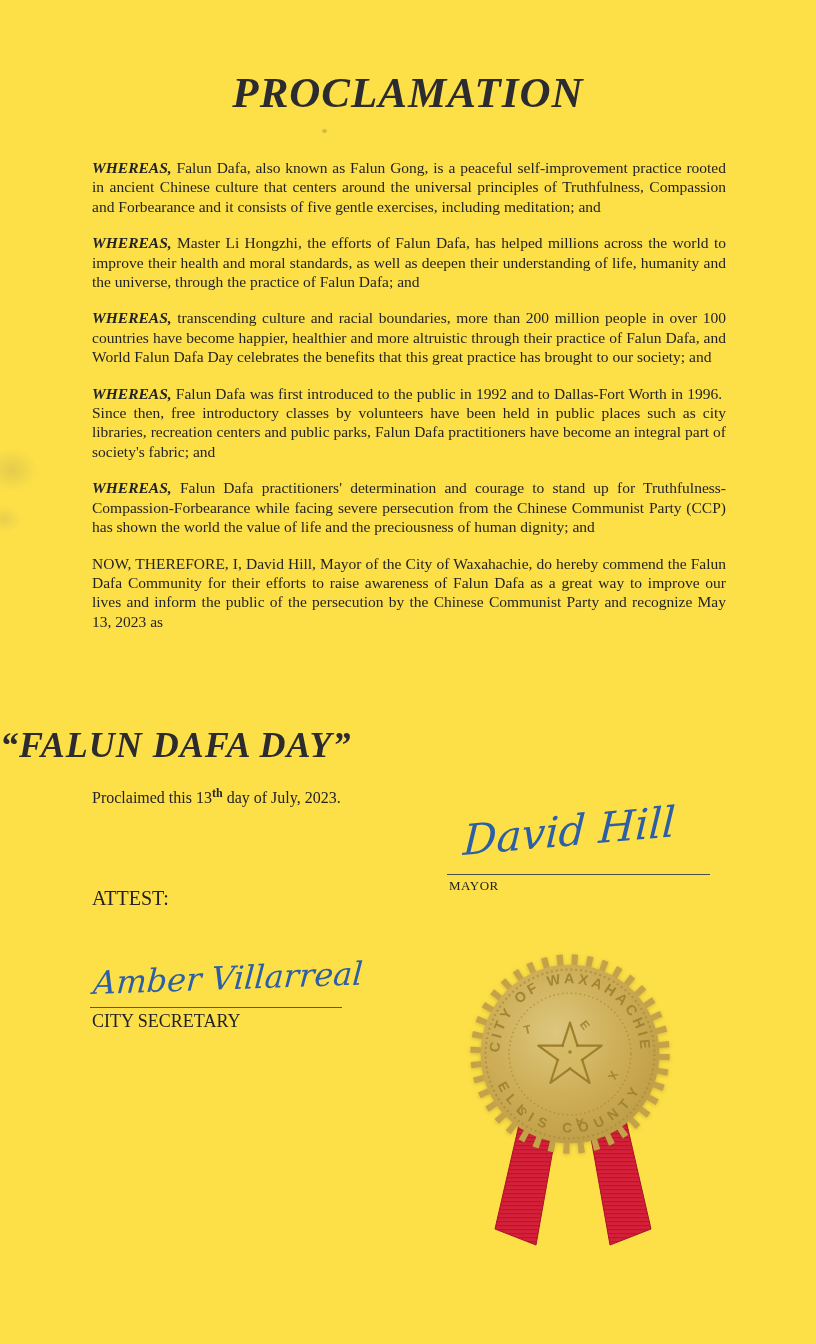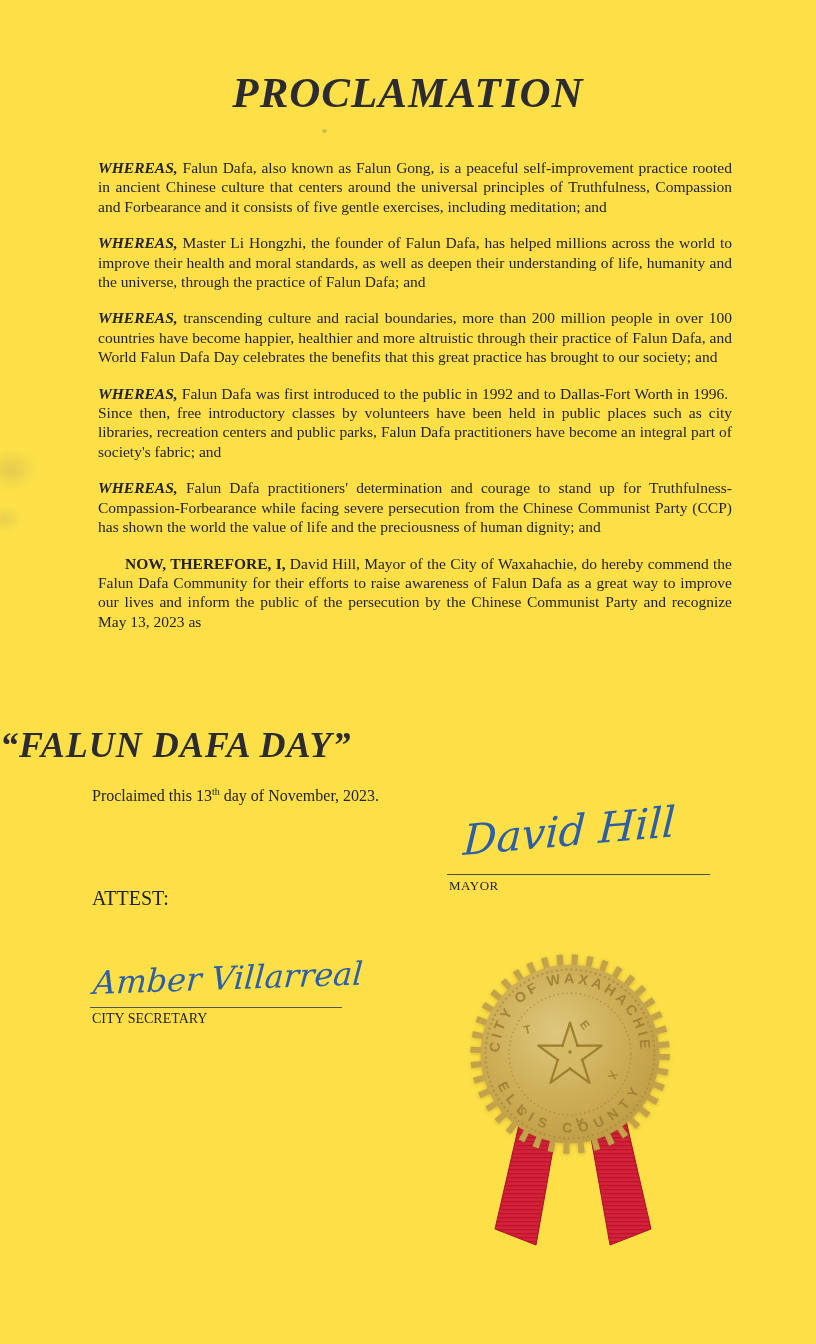--- a/index.html
+++ b/index.html
@@ -21,51 +21,51 @@
     width: 816px;
     text-align: center;
     font-size: 43px;
     font-weight: bold;
     font-style: italic;
     letter-spacing: 1px;
     color: #2b2b30;
   }
   .body-flow {
     position: absolute;
-    left: 98px;
+    left: 92px;
     top: 150px;
     width: 634px;
     padding-top: 8px;
     font-size: 15.5px;
     line-height: 19.4px;
     text-align: justify;
     color: #232327;
   }
   .para { margin-bottom: 17px; }
   .lead-bi { font-weight: bold; font-style: italic; }
-  .lead-b  { font-weight: bold; margin-left: 27px; }
+  .lead-b  { font-weight: normal; }
   .day-title {
     position: absolute;
     top: 724px;
     left: 0;
     width: 816px;
     font-size: 36px;
     font-weight: bold;
     font-style: italic;
     letter-spacing: 1px;
     color: #2b2b30;
   }
   .proclaimed {
     position: absolute;
     left: 92px;
     top: 786px;
     font-size: 16px;
     color: #232327;
   }
-  .proclaimed sup { font-size: 10px; }
+  .proclaimed sup { font-size: 12px; font-weight: bold; }
   .handwriting {
     font-family: "DejaVu Serif", serif;
     font-style: italic;
     color: #2d5fa7;
     white-space: nowrap;
   }
   .mayor-sig {
     position: absolute;
     left: 462px;
     top: 816px;
@@ -105,21 +105,21 @@
     position: absolute;
     left: 90px;
     top: 1007px;
     width: 252px;
     border-top: 1.3px solid #55555a;
   }
   .sec-label {
     position: absolute;
     left: 92px;
     top: 1011px;
-    font-size: 14px;
+    font-size: 18px;
   }
   .ribbon-svg {
     position: absolute;
     left: 468px;
     top: 1093px;
     z-index: 1;
   }
   .seal-svg {
     position: absolute;
     left: 462px;
@@ -147,30 +147,30 @@
 <div class="page">
 
   <h1 class="title">PROCLAMATION</h1>
 
   <div class="artifact dot"></div>
   <div class="artifact a1"></div>
   <div class="artifact a2"></div>
 
   <main class="body-flow">
     <p class="para"><span class="lead-bi">WHEREAS,</span><span> Falun Dafa, also known as Falun Gong, is a peaceful self-improvement practice rooted in ancient Chinese culture that centers around the universal principles of Truthfulness, Compassion and Forbearance and it consists of five gentle exercises, including meditation; and</span></p>
-    <p class="para"><span class="lead-bi">WHEREAS,</span><span> Master Li Hongzhi, the founder of Falun Dafa, has helped millions across the world to improve their health and moral standards, as well as deepen their understanding of life, humanity and the universe, through the practice of Falun Dafa; and</span></p>
+    <p class="para"><span class="lead-bi">WHEREAS,</span><span> Master Li Hongzhi, the efforts of Falun Dafa, has helped millions across the world to improve their health and moral standards, as well as deepen their understanding of life, humanity and the universe, through the practice of Falun Dafa; and</span></p>
     <p class="para"><span class="lead-bi">WHEREAS,</span><span> transcending culture and racial boundaries, more than 200 million people in over 100 countries have become happier, healthier and more altruistic through their practice of Falun Dafa, and World Falun Dafa Day celebrates the benefits that this great practice has brought to our society; and</span></p>
     <p class="para"><span class="lead-bi">WHEREAS,</span><span> Falun Dafa was first introduced to the public in 1992 and to Dallas-Fort Worth in 1996.&nbsp; Since then, free introductory classes by volunteers have been held in public places such as city libraries, recreation centers and public parks, Falun Dafa practitioners have become an integral part of society's fabric; and</span></p>
     <p class="para"><span class="lead-bi">WHEREAS,</span><span> Falun Dafa practitioners' determination and courage to stand up for Truthfulness-Compassion-Forbearance while facing severe persecution from the Chinese Communist Party (CCP) has shown the world the value of life and the preciousness of human dignity; and</span></p>
     <p class="para"><span class="lead-b">NOW, THEREFORE, I,</span><span> David Hill, Mayor of the City of Waxahachie, do hereby commend the Falun Dafa Community for their efforts to raise awareness of Falun Dafa as a great way to improve our lives and inform the public of the persecution by the Chinese Communist Party and recognize May 13, 2023 as</span></p>
   </main>
 
   <h2 class="day-title">“FALUN DAFA DAY”</h2>
 
-  <p class="proclaimed"><span>Proclaimed this 13</span><sup>th</sup><span> day of November, 2023.</span></p>
+  <p class="proclaimed"><span>Proclaimed this 13</span><sup>th</sup><span> day of July, 2023.</span></p>
 
   <div class="handwriting mayor-sig">David Hill</div>
   <div class="mayor-line"></div>
   <div class="mayor-label">MAYOR</div>
 
   <div class="attest-label">ATTEST:</div>
   <div class="handwriting sec-sig">Amber Villarreal</div>
   <div class="sec-line"></div>
   <div class="sec-label">CITY SECRETARY</div>
 

